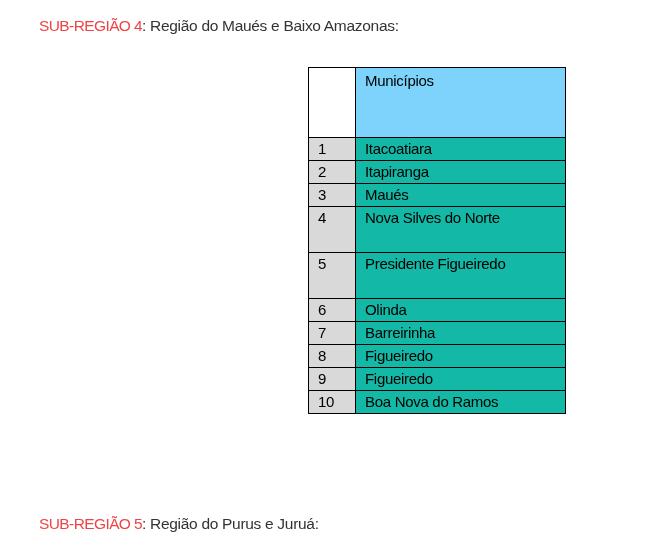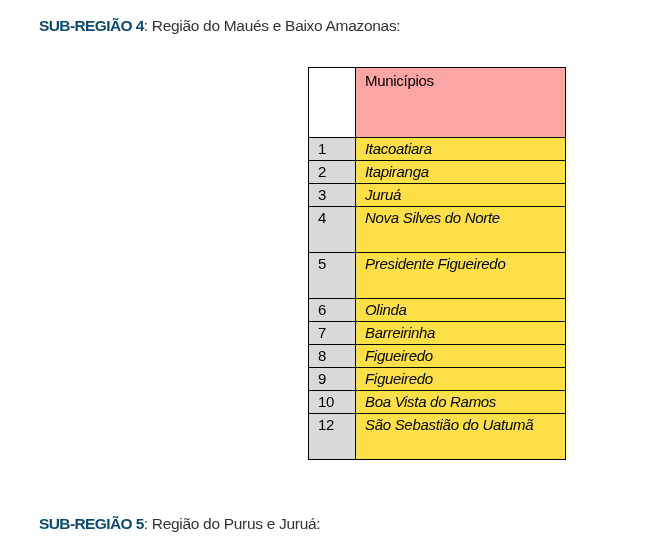--- a/index.html
+++ b/index.html
@@ -17,22 +17,22 @@
     }
     .heading {
       position: absolute;
       left: 39px;
       font-size: 15.5px;
       letter-spacing: -0.3px;
       white-space: nowrap;
       color: #333;
     }
     .heading .label {
-      font-weight: bold;
-      color: #0c4a6e;
+      font-weight: normal;
+      color: #ef4444;
       letter-spacing: -0.6px;
     }
     #heading-4 { top: 17px; }
     #heading-5 { top: 515px; }
 
     table.munis {
       position: absolute;
       left: 308px;
       top: 67px;
       border-collapse: collapse;
@@ -49,29 +49,28 @@
       line-height: 21px;
       font-weight: 500;
     }
     table.munis col.num { width: 47px; }
     table.munis col.name { width: 210px; }
     td.num-cell {
       background: #d9d9d9;
       padding-left: 9px !important;
     }
     td.name-cell {
-      background: #fde047;
+      background: #14b8a6;
       padding-left: 9px !important;
       white-space: nowrap;
       overflow: hidden;
-      font-style: italic;
     }
     td.hdr-num { background: #ffffff; }
     td.hdr-name {
-      background: #fca5a5;
+      background: #7dd3fc;
       padding-left: 9px !important;
       padding-top: 2px !important;
     }
     tr.hdr { height: 70px; }
     tr.r1 { height: 23px; }
     tr.r2 { height: 46px; }
   </style>
 </head>
 <body>
 
@@ -92,21 +91,21 @@
     <tr class="r1">
       <td class="num-cell">1</td>
       <td class="name-cell">Itacoatiara</td>
     </tr>
     <tr class="r1">
       <td class="num-cell">2</td>
       <td class="name-cell">Itapiranga</td>
     </tr>
     <tr class="r1">
       <td class="num-cell">3</td>
-      <td class="name-cell">Juruá</td>
+      <td class="name-cell">Maués</td>
     </tr>
     <tr class="r2">
       <td class="num-cell">4</td>
       <td class="name-cell">Nova Silves do Norte</td>
     </tr>
     <tr class="r2">
       <td class="num-cell">5</td>
       <td class="name-cell">Presidente Figueiredo</td>
     </tr>
     <tr class="r1">
@@ -120,24 +119,20 @@
     <tr class="r1">
       <td class="num-cell">8</td>
       <td class="name-cell">Figueiredo</td>
     </tr>
     <tr class="r1">
       <td class="num-cell">9</td>
       <td class="name-cell">Figueiredo</td>
     </tr>
     <tr class="r1">
       <td class="num-cell">10</td>
-      <td class="name-cell">Boa Vista do Ramos</td>
-    </tr>
-    <tr class="r2">
-      <td class="num-cell">12</td>
-      <td class="name-cell">São Sebastião do Uatumã</td>
+      <td class="name-cell">Boa Nova do Ramos</td>
     </tr>
   </tbody>
 </table>
 
 <div class="heading" id="heading-5">
   <span class="label">SUB-REGIÃO 5</span><span>: Região do Purus e Juruá:</span>
 </div>
 
 </body></html>

